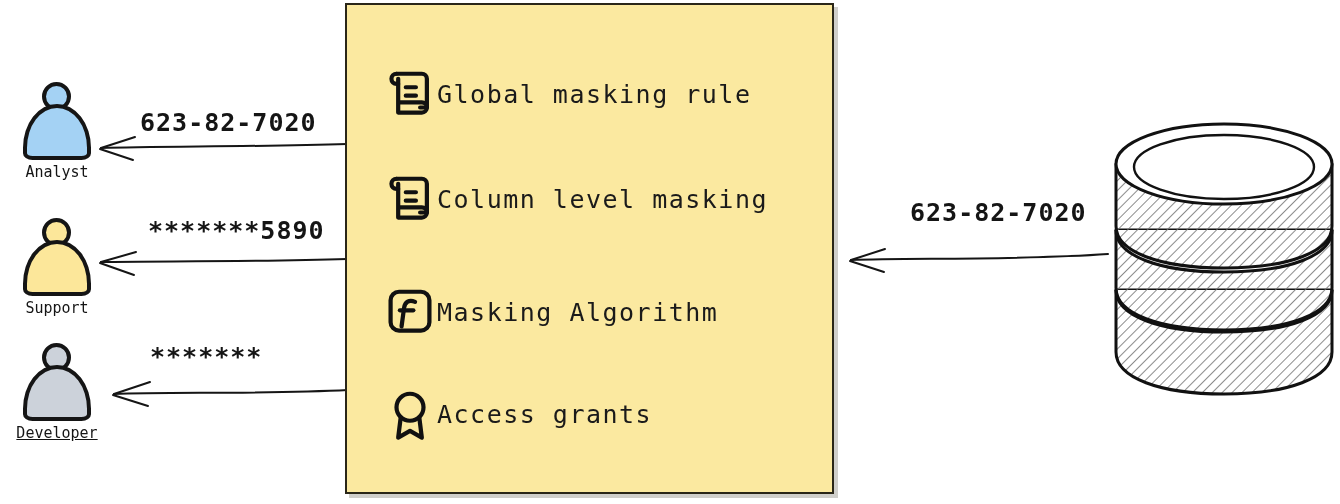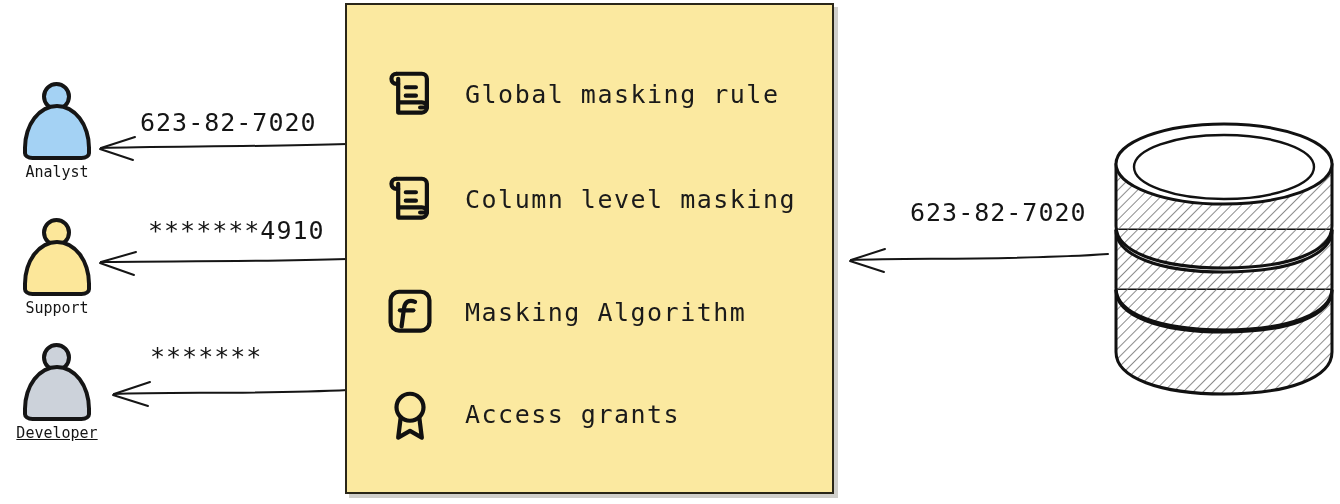--- a/index.html
+++ b/index.html
@@ -57,21 +57,21 @@
   }
 
   
   .arrow-svg {
     position: absolute;
     overflow: visible;
   }
   .arrow-label {
     position: absolute;
     font-size: 25px;
-    font-weight: 400;
+    font-weight: 700;
     letter-spacing: 1px;
     color: #151515;
     white-space: nowrap;
     font-family: "DejaVu Sans Mono", "Liberation Mono", monospace;
   }
 
   
   #policy-panel {
     position: absolute;
     left: 345px;
@@ -81,21 +81,20 @@
     background: #fbe9a0;
     border: 2.5px solid #2a2618;
     box-sizing: border-box;
     box-shadow: 4px 4px 0 rgba(40,36,20,.22);
   }
   .policy-row {
     position: absolute;
     left: 36px;
     display: flex;
     align-items: center;
-    gap: 28px;
   }
   .policy-row .pico {
     width: 54px;
     height: 58px;
     flex: none;
     display: block;
   }
   .policy-row .plabel {
     font-size: 25px;
     color: #1a1a1a;
@@ -140,21 +139,21 @@
   <div class="caption">Developer</div>
 </div>
 
 <div class="arrow-label" style="left:140px; top:108px;">623-82-7020</div>
 <svg class="arrow-svg" style="left:95px; top:130px;" width="255" height="36" viewBox="0 0 255 36">
   <path d="M6,18 C60,16 160,17 252,14" fill="none" stroke="#151515" stroke-width="2" stroke-linecap="round"></path>
   <path d="M6,18 L40,7" fill="none" stroke="#151515" stroke-width="2" stroke-linecap="round"></path>
   <path d="M5,19 L38,30" fill="none" stroke="#151515" stroke-width="2" stroke-linecap="round"></path>
 </svg>
 
-<div class="arrow-label" style="left:148px; top:216px;">*******4910</div>
+<div class="arrow-label" style="left:148px; top:216px;">*******5890</div>
 <svg class="arrow-svg" style="left:95px; top:244px;" width="255" height="36" viewBox="0 0 255 36">
   <path d="M6,18 C62,17 162,18 252,15" fill="none" stroke="#151515" stroke-width="2" stroke-linecap="round"></path>
   <path d="M6,18 L41,8" fill="none" stroke="#151515" stroke-width="2" stroke-linecap="round"></path>
   <path d="M5,19 L39,31" fill="none" stroke="#151515" stroke-width="2" stroke-linecap="round"></path>
 </svg>
 
 <div class="arrow-label" style="left:150px; top:342px;">*******</div>
 <svg class="arrow-svg" style="left:108px; top:376px;" width="242" height="36" viewBox="0 0 242 36">
   <path d="M6,18 C62,16 160,18 240,14" fill="none" stroke="#151515" stroke-width="2" stroke-linecap="round"></path>
   <path d="M6,18 L42,6" fill="none" stroke="#151515" stroke-width="2" stroke-linecap="round"></path>

